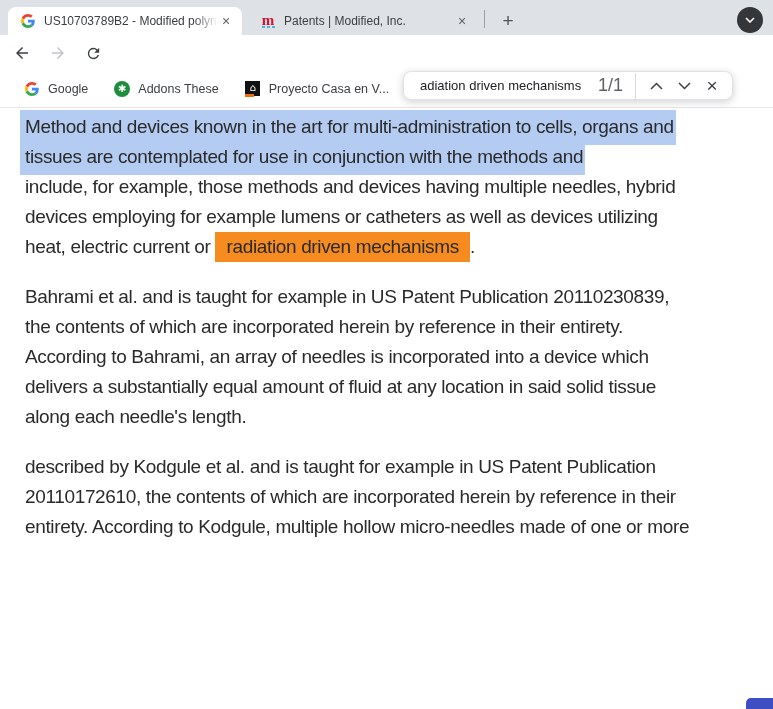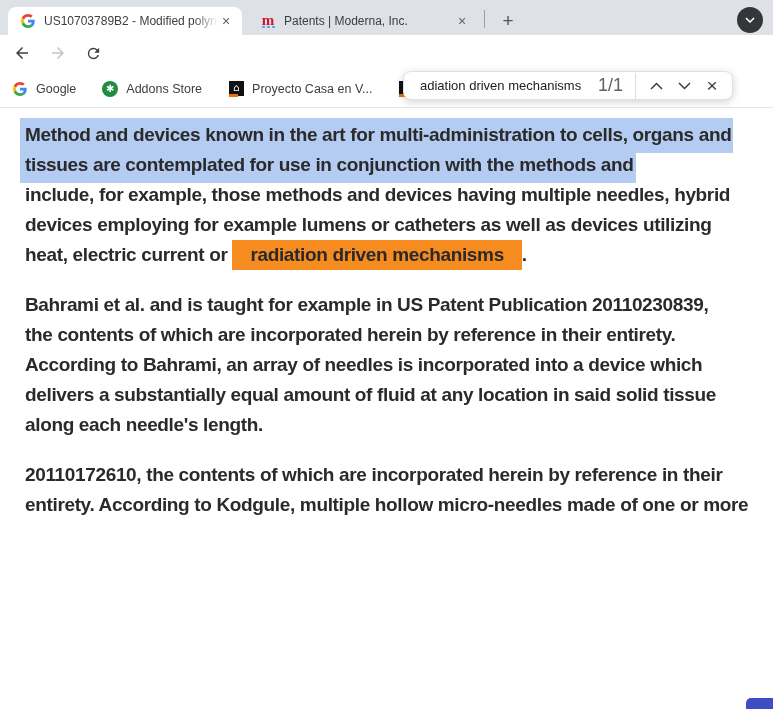--- a/index.html
+++ b/index.html
@@ -33,43 +33,43 @@
     font-size:9.5px;font-weight:bold;letter-spacing:.5px;display:flex;align-items:center;justify-content:center;flex:0 0 40px;}
   .vpn-badge::after{content:"";position:absolute;left:5px;right:5px;top:49%;height:1.6px;background:#4a4e53;transform:rotate(-28deg);}
   .lock-wrap{margin:0 10px 0 12px;display:flex;align-items:center;}
   .url-text{font-size:14px;color:#27292d;white-space:nowrap;overflow:hidden;flex:1;}
   .omni-actions{display:flex;align-items:center;gap:14px;margin-left:8px;}
   .findchip{width:34px;height:24px;border-radius:12px;background:#d5d8db;display:flex;align-items:center;justify-content:center;}
   .star-icon{font-size:17px;color:#5f6368;line-height:1;font-family:"DejaVu Sans",sans-serif;}
   .avatar{position:absolute;right:9px;top:39px;width:26px;height:26px;border-radius:50%;background:#1e9e4d;color:#fff;
     font-size:10px;font-weight:bold;display:flex;align-items:center;justify-content:center;}
   
-  .bookmarks{position:absolute;left:0;top:70px;width:773px;height:38px;background:#fff;border-bottom:1px solid #e4e6ea;display:flex;align-items:center;box-sizing:border-box;padding-left:12px;}
+  .bookmarks{position:absolute;left:0;top:70px;width:773px;height:38px;background:#fff;border-bottom:1px solid #e4e6ea;display:flex;align-items:center;box-sizing:border-box;padding-left:24px;}
   .bm{display:flex;align-items:center;margin-right:26px;}
   .bm .bm-ic{width:16px;height:16px;margin-right:8px;display:flex;align-items:center;justify-content:center;}
   .bm-label{font-size:12.5px;color:#3c4043;white-space:nowrap;}
   .greenstar{width:16px;height:16px;border-radius:50%;background:#1e8e3e;color:#fff;font-size:10px;line-height:16px;text-align:center;font-family:"DejaVu Sans",sans-serif;}
   .houseic{position:relative;width:15px;height:15px;background:#111;color:#fff;font-size:10px;line-height:13px;text-align:center;font-family:"DejaVu Sans",sans-serif;}
   .houseic::after{content:"";position:absolute;left:0;bottom:-1px;width:9px;height:3px;background:#e8710a;}
   
   .findbar{position:absolute;left:403px;top:71px;width:330px;height:29px;background:#fff;border:1px solid #dfe1e5;border-radius:8px;
     box-shadow:0 2px 8px rgba(0,0,0,.18);box-sizing:border-box;display:flex;align-items:center;padding:0 6px 0 16px;z-index:5;}
   .find-query{font-size:13px;color:#202124;white-space:nowrap;flex:1;}
   .find-count{font-size:18px;color:#5f6368;margin:0 12px 0 8px;}
   .find-divider{width:1px;height:26px;background:#dadce0;margin-right:6px;}
   .find-btn{width:28px;height:28px;display:flex;align-items:center;justify-content:center;border-radius:50%;}
   .find-close{font-size:19px;color:#3c4043;line-height:1;}
   
   .content{position:absolute;left:0;top:108px;width:773px;bottom:0;overflow:hidden;background:#fff;
     padding:4px 18px 0 25px;box-sizing:border-box;}
-  .para{margin:8px 0 20px 0;font-weight:bold;}
+  .para{margin:0 0 20px 0;}
   .tline{font-size:19px;line-height:30px;letter-spacing:-0.35px;color:#2a2a2a;white-space:nowrap;}
   .sel{background:var(--selection);padding:6px 2px 8px 0;}
   .tline .sel:first-child{padding-left:5px;margin-left:-5px;}
-  .find-hl{background:var(--find_highlight);padding:4px 18px 5px;}
+  .find-hl{background:var(--find_highlight);padding:4px 11px 5px;}
   .float-widget{position:absolute;right:0;bottom:0;width:27px;height:11px;background:#3c4ec1;border-top-left-radius:5px;}
   svg{display:block;}
 </style>
 </head>
 <body>
 
 <div class="tabstrip">
   <div class="tab active">
     <span class="favicon">
       <svg width="14" height="14" viewBox="0 0 48 48">
@@ -83,21 +83,21 @@
     <span class="tab-close">×</span>
   </div>
 
   <div class="tab inactive">
     <span class="favicon">
       <span style="display:flex;flex-direction:column;align-items:center;">
         <span class="moderna-m">m</span>
         <span class="moderna-dash"></span>
       </span>
     </span>
-    <span class="tab-title">Patents | Moderna, Inc.</span>
+    <span class="tab-title">Patents | Modified, Inc.</span>
     <span class="tab-close">×</span>
   </div>
 
   <div class="tab-divider"></div>
   <div class="newtab-btn">+</div>
   <div class="tabmenu-btn">
     <svg width="10" height="6" viewBox="0 0 10 6">
         <path d="M1 1l4 4 4-4" stroke="#fff" stroke-width="1.6" fill="none"></path>
       </svg>
   </div>
@@ -158,21 +158,21 @@
         <path fill="#FBBC05" d="M10.53 28.59c-.48-1.45-.76-2.99-.76-4.59s.27-3.14.76-4.59l-7.98-6.19C.92 16.46 0 20.12 0 24c0 3.88.92 7.54 2.56 10.78l7.97-6.19z"></path>
         <path fill="#34A853" d="M24 48c6.48 0 11.93-2.13 15.89-5.81l-7.73-6c-2.15 1.45-4.92 2.3-8.16 2.3-6.26 0-11.57-4.22-13.47-9.91l-7.98 6.19C6.51 42.62 14.62 48 24 48z"></path>
       </svg>
     </span>
     <span class="bm-label">Google</span>
   </div>
   <div class="bm">
     <span class="bm-ic">
       <span class="greenstar">✱</span>
     </span>
-    <span class="bm-label">Addons Store</span>
+    <span class="bm-label">Addons These</span>
   </div>
   <div class="bm">
     <span class="bm-ic">
       <span class="houseic">⌂</span>
     </span>
     <span class="bm-label">Proyecto Casa en V...</span>
   </div>
   <div class="bm">
     <span class="bm-ic">
       <span class="houseic">⌂</span>
@@ -210,18 +210,19 @@
         <div class="tline"><span>heat, electric current or </span><span class="find-hl">radiation driven mechanisms</span><span>.</span></div>
       </div>
       <div class="para">
         <div class="tline"><span>Bahrami et al. and is taught for example in US Patent Publication 20110230839,</span></div>
         <div class="tline"><span>the contents of which are incorporated herein by reference in their entirety.</span></div>
         <div class="tline"><span>According to Bahrami, an array of needles is incorporated into a device which</span></div>
         <div class="tline"><span>delivers a substantially equal amount of fluid at any location in said solid tissue</span></div>
         <div class="tline"><span>along each needle's length.</span></div>
       </div>
       <div class="para">
+        <div class="tline"><span>described by Kodgule et al. and is taught for example in US Patent Publication</span></div>
         <div class="tline"><span>20110172610, the contents of which are incorporated herein by reference in their</span></div>
         <div class="tline"><span>entirety. According to Kodgule, multiple hollow micro-needles made of one or more</span></div>
       </div>
     </div>
 </div>
 <div class="float-widget"></div>
 
 </body></html>

